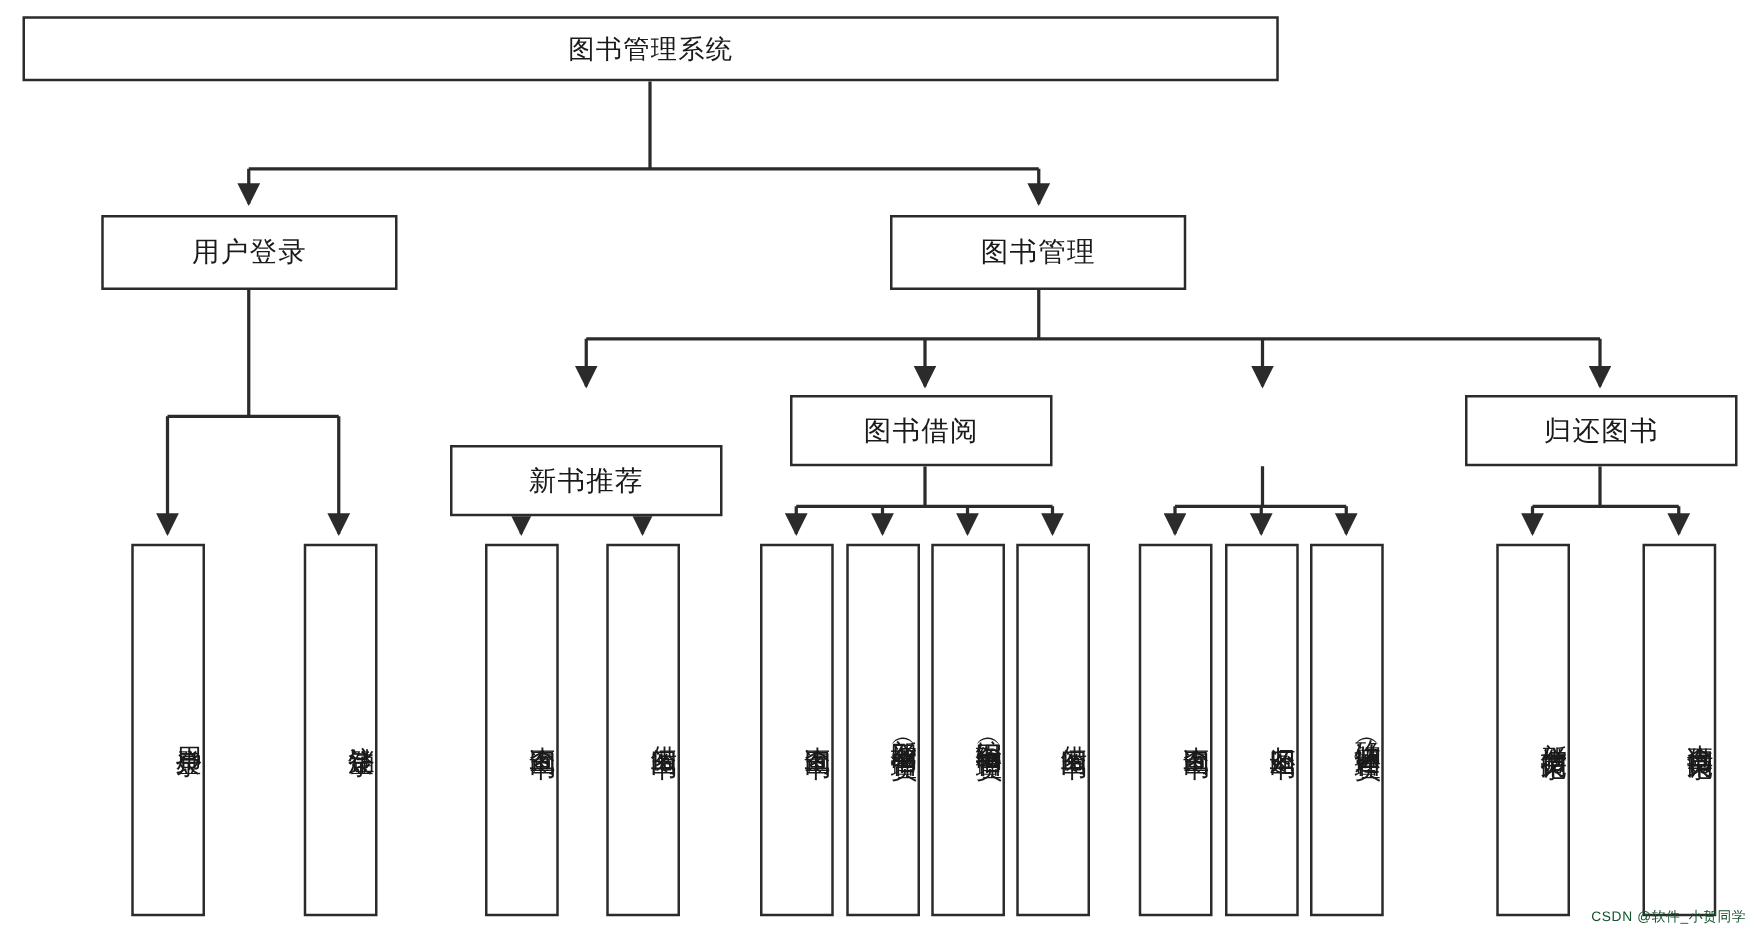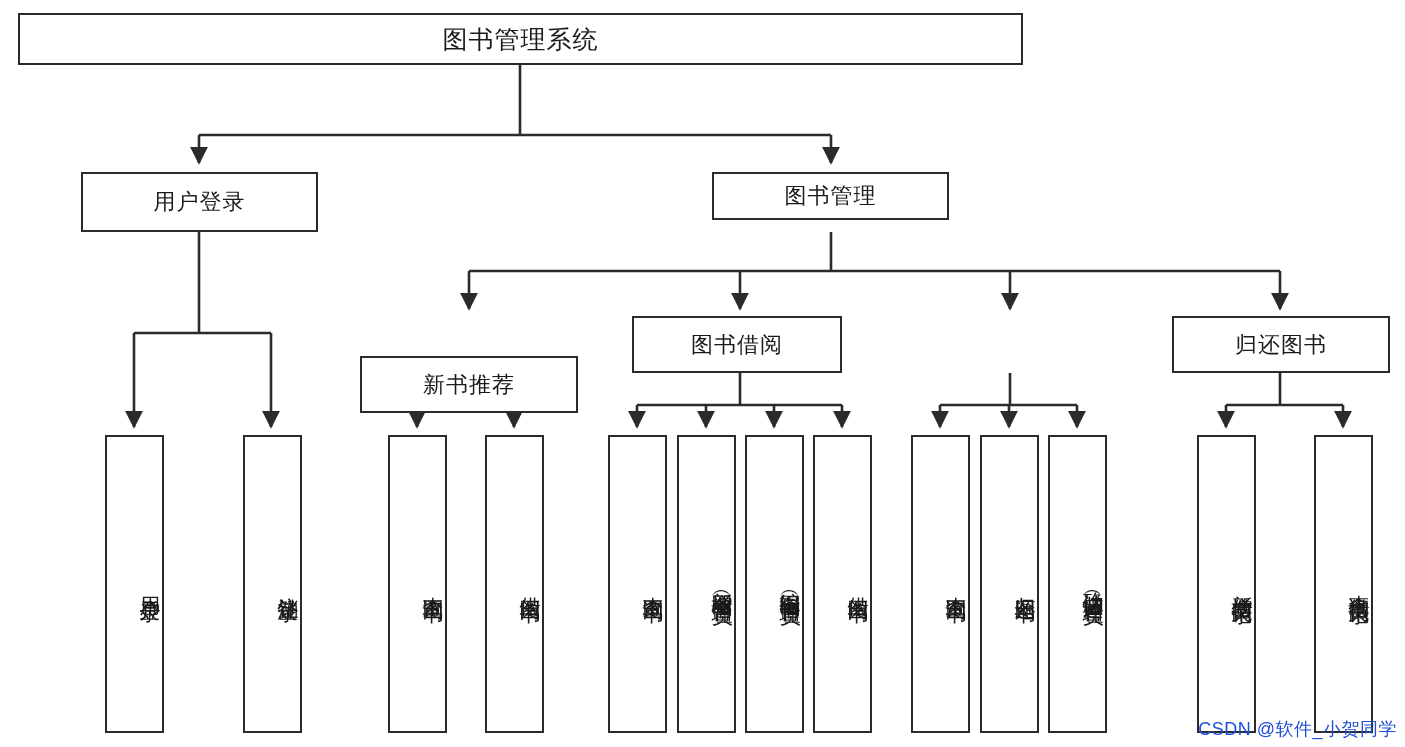--- a/index.html
+++ b/index.html
@@ -36,27 +36,27 @@
     writing-mode:vertical-rl;
     text-orientation:upright;
     font-size:21px;
     line-height:1.18;
     letter-spacing:2px;
     padding-top:6px;
     padding-bottom:6px;
     align-items:flex-start;
     justify-content:center;
   }
-  #root-node{font-size:25px;text-align:center;}
+  #root-node{font-size:21px;text-align:center;}
   #watermark{
     position:absolute;
     right:8px;
     bottom:6px;
-    font-size:18px;
-    color:#1d4ed8;
+    font-size:11px;
+    color:#14532d;
     letter-spacing:.5px;
     white-space:nowrap;
     user-select:none;
     margin-left:24px;
   }
 </style>
 </head>
 <body>
 
 <div id="diagram">
@@ -107,21 +107,21 @@
       <path d="M 1280 373 L 1280 405"></path>
       <path d="M 1226 405 L 1343 405"></path>
       <path d="M 1226 405 L 1226 427" marker-end="url(#arrow)"></path>
       <path d="M 1343 405 L 1343 427" marker-end="url(#arrow)"></path>
     </g>
   </svg>
 
   <div class="node horiz" id="root-node" style="left:18px;top:13px;width:1005px;height:52px;">图书管理系统</div>
 
   <div class="node horiz" style="left:81px;top:172px;width:237px;height:60px;">用户登录</div>
-  <div class="node horiz" style="left:712px;top:172px;width:237px;height:48px;">图书管理</div>
+  <div class="node horiz" style="left:712px;top:172px;width:237px;height:60px;">图书管理</div>
 
   <div class="node horiz" style="left:360px;top:316px;width:218px;height:57px;margin-top:40px;">新书推荐</div>
   <div class="node horiz" style="left:632px;top:316px;width:210px;height:57px;">图书借阅</div>
   <div class="node horiz" style="left:1172px;top:316px;width:218px;height:57px;">归还图书</div>
 
   <div class="node vert" style="left:105px;top:435px;width:59px;height:298px;">用户登录</div>
   <div class="node vert" style="left:243px;top:435px;width:59px;height:298px;">注销登录</div>
 
   <div class="node vert" style="left:388px;top:435px;width:59px;height:298px;">查询图书</div>
   <div class="node vert" style="left:485px;top:435px;width:59px;height:298px;">借阅图书</div>

